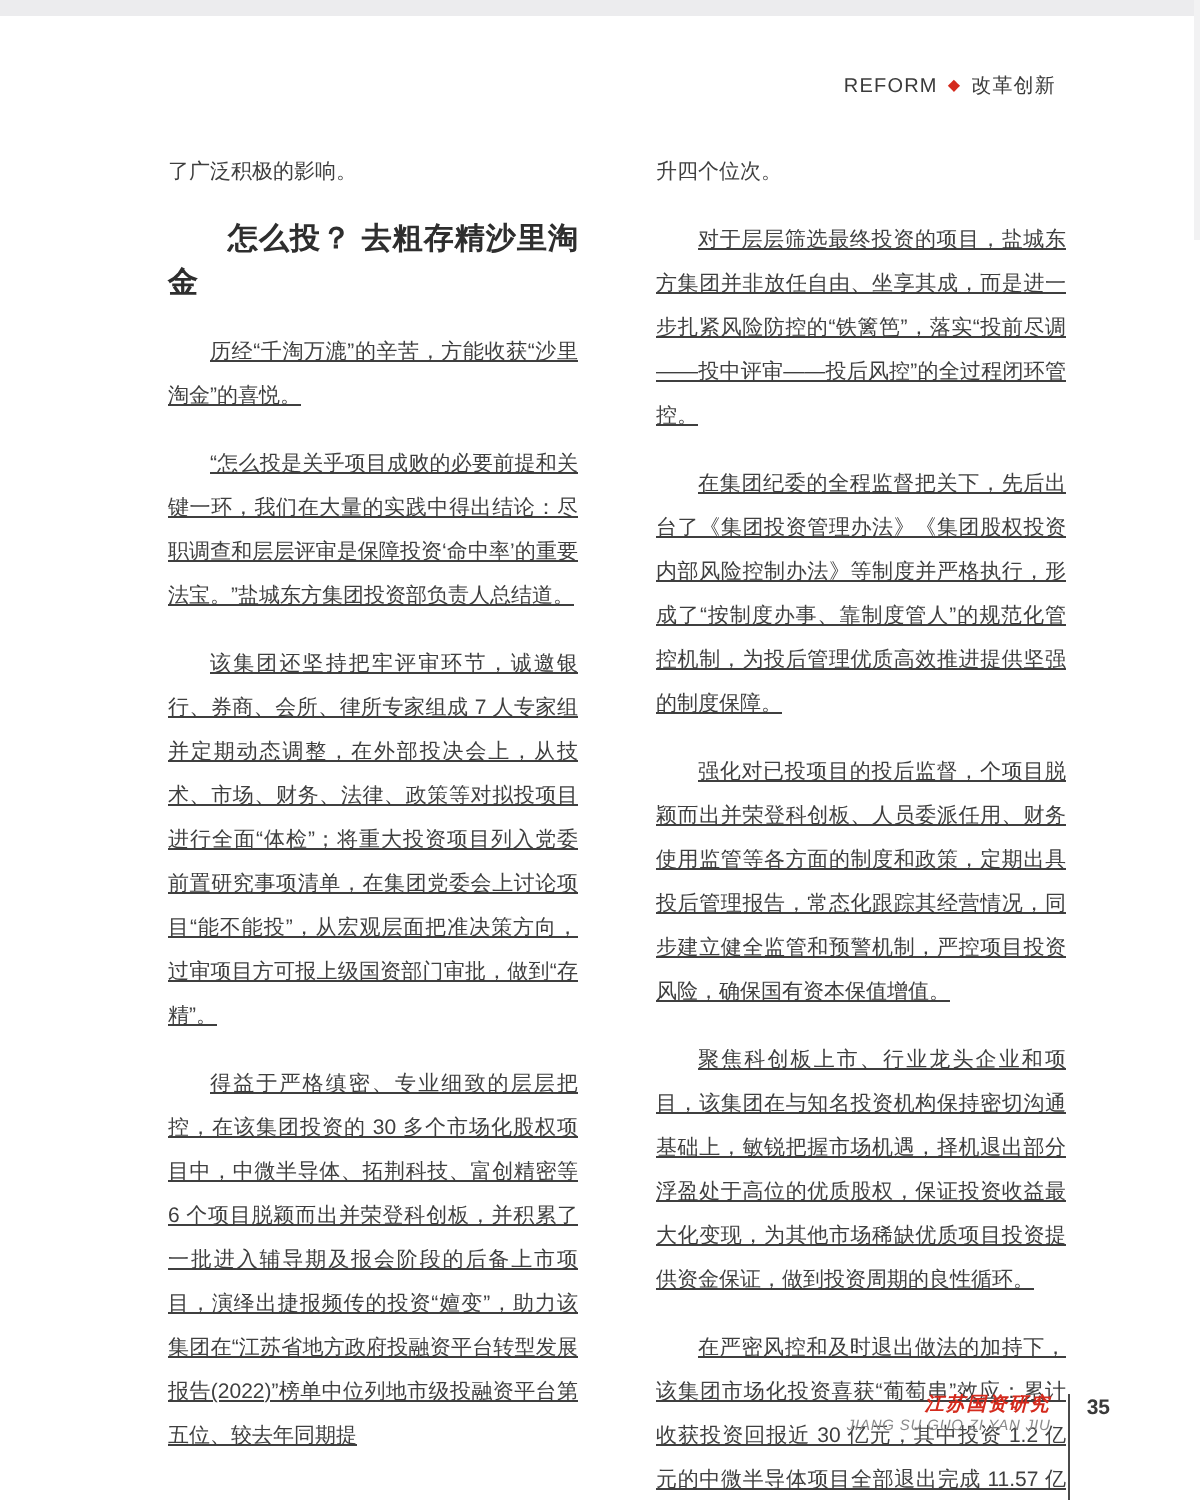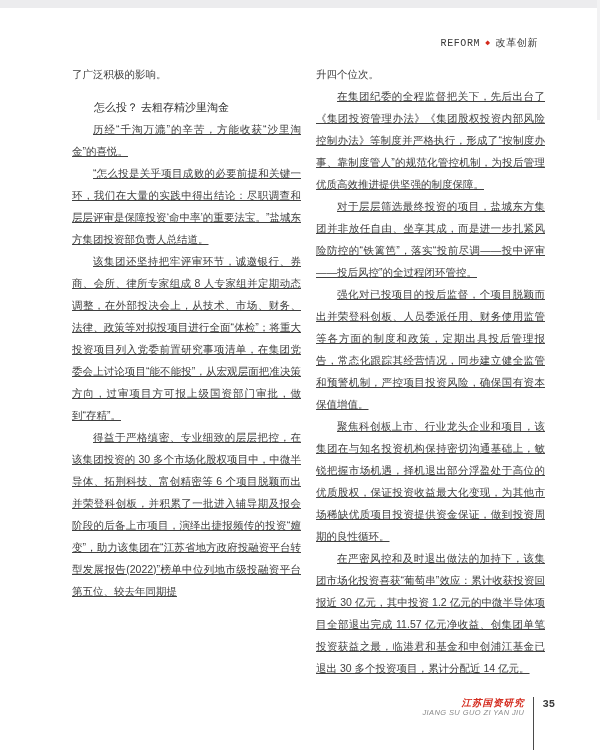--- a/index.html
+++ b/index.html
@@ -13,42 +13,41 @@
   }
   .top-edge {
     position: absolute; top: 0; left: 0; right: 0; height: 8px;
     background: #ececee;
   }
   .right-edge {
     position: absolute; top: 0; right: 0; width: 3px; height: 120px;
     background: #f2f2f3;
   }
   .header {
-    position: absolute; top: 36px; right: 62px;
+    position: absolute; top: 36px; right: 72px;
     font-size: 10px; letter-spacing: 0.6px; color: #3a3a3a;
     white-space: nowrap;
-    font-family: Liberation Mono, monospace;
   }
   .header .diamond {
     color: #d42a1d; font-size: 8px; margin: 0 5px;
     position: relative; top: -1px;
   }
   .columns {
     position: absolute; top: 63px; left: 72px; width: 473px;
     display: flex; gap: 15px;
   }
   .col { flex: 1; min-width: 0; }
   .col p, .col h2 {
-    margin: 0; font-size: 10.5px; line-height: 22px;
+    margin: 12px; font-size: 10.5px; line-height: 22px;
     text-align: justify; color: #3f3f3f;
   }
   .col .cont { text-indent: 0; }
   .col .heading {
-    font-weight: normal; text-indent: 2em; color: #2e2e2e;
-    margin-top: 11px; font-size: 11px;
+    font-weight: bold; text-indent: 2em; color: #2e2e2e;
+    margin-top: 11px; font-size: 15px;
   }
   .col .para { text-indent: 2em; text-decoration: underline; }
   .footer {
     position: absolute; top: 697px; right: 45px;
     display: flex; align-items: flex-start;
   }
   .journal { text-align: right; font-style: italic; }
   .journal .cn {
     color: #d42a1d; font-weight: bold; font-size: 9.5px; line-height: 11px;
     letter-spacing: 1px;
@@ -56,48 +55,48 @@
   .journal .en {
     color: #8a8a8a; font-size: 7.5px; line-height: 10px; letter-spacing: 0.4px;
     white-space: nowrap;
     text-align: right;
   }
   .footer .divider {
     width: 1px; height: 53px; background: #4a4a4a;
     margin: 0 8px 0 9px;
   }
   .footer .pagenum {
-    font-size: 10.5px; font-weight: bold; color: #3a3a3a; padding-top: 1px; font-family: Liberation Mono, monospace;
+    font-size: 10.5px; font-weight: bold; color: #3a3a3a; padding-top: 1px;
   }
 </style>
 </head>
 <body>
 
 <div class="top-edge"></div>
 <div class="right-edge"></div>
 
 <header class="header">
   <span>REFORM</span><span class="diamond">◆</span><span>改革创新</span>
 </header>
 
 <main class="columns">
 
   <section class="col">
     <p class="cont">了广泛积极的影响。</p>
     <h2 class="heading">怎么投？ 去粗存精沙里淘金</h2>
     <p class="para">历经“千淘万漉”的辛苦，方能收获“沙里淘金”的喜悦。</p>
     <p class="para">“怎么投是关乎项目成败的必要前提和关键一环，我们在大量的实践中得出结论：尽职调查和层层评审是保障投资‘命中率’的重要法宝。”盐城东方集团投资部负责人总结道。</p>
-    <p class="para">该集团还坚持把牢评审环节，诚邀银行、券商、会所、律所专家组成 8 人专家组并定期动态调整，在外部投决会上，从技术、市场、财务、法律、政策等对拟投项目进行全面“体检”；将重大投资项目列入党委前置研究事项清单，在集团党委会上讨论项目“能不能投”，从宏观层面把准决策方向，过审项目方可报上级国资部门审批，做到“存精”。</p>
+    <p class="para">该集团还坚持把牢评审环节，诚邀银行、券商、会所、律所专家组成 7 人专家组并定期动态调整，在外部投决会上，从技术、市场、财务、法律、政策等对拟投项目进行全面“体检”；将重大投资项目列入党委前置研究事项清单，在集团党委会上讨论项目“能不能投”，从宏观层面把准决策方向，过审项目方可报上级国资部门审批，做到“存精”。</p>
     <p class="para">得益于严格缜密、专业细致的层层把控，在该集团投资的 30 多个市场化股权项目中，中微半导体、拓荆科技、富创精密等 6 个项目脱颖而出并荣登科创板，并积累了一批进入辅导期及报会阶段的后备上市项目，演绎出捷报频传的投资“嬗变”，助力该集团在“江苏省地方政府投融资平台转型发展报告(2022)”榜单中位列地市级投融资平台第五位、较去年同期提</p>
   </section>
 
   <section class="col">
     <p class="cont">升四个位次。</p>
+    <p class="para">对于层层筛选最终投资的项目，盐城东方集团并非放任自由、坐享其成，而是进一步扎紧风险防控的“铁篱笆”，落实“投前尽调——投中评审——投后风控”的全过程闭环管控。</p>
     <p class="para">在集团纪委的全程监督把关下，先后出台了《集团投资管理办法》《集团股权投资内部风险控制办法》等制度并严格执行，形成了“按制度办事、靠制度管人”的规范化管控机制，为投后管理优质高效推进提供坚强的制度保障。</p>
-    <p class="para">对于层层筛选最终投资的项目，盐城东方集团并非放任自由、坐享其成，而是进一步扎紧风险防控的“铁篱笆”，落实“投前尽调——投中评审——投后风控”的全过程闭环管控。</p>
     <p class="para">强化对已投项目的投后监督，个项目脱颖而出并荣登科创板、人员委派任用、财务使用监管等各方面的制度和政策，定期出具投后管理报告，常态化跟踪其经营情况，同步建立健全监管和预警机制，严控项目投资风险，确保国有资本保值增值。</p>
     <p class="para">聚焦科创板上市、行业龙头企业和项目，该集团在与知名投资机构保持密切沟通基础上，敏锐把握市场机遇，择机退出部分浮盈处于高位的优质股权，保证投资收益最大化变现，为其他市场稀缺优质项目投资提供资金保证，做到投资周期的良性循环。</p>
     <p class="para">在严密风控和及时退出做法的加持下，该集团市场化投资喜获“葡萄串”效应：累计收获投资回报近 30 亿元，其中投资 1.2 亿元的中微半导体项目全部退出完成 11.57 亿元净收益、创集团单笔投资获益之最，临港君和基金和申创浦江基金已退出 30 多个投资项目，累计分配近 14 亿元。</p>
 
   </section>
 
 </main>
 
 <footer class="footer">
   <div class="journal">

